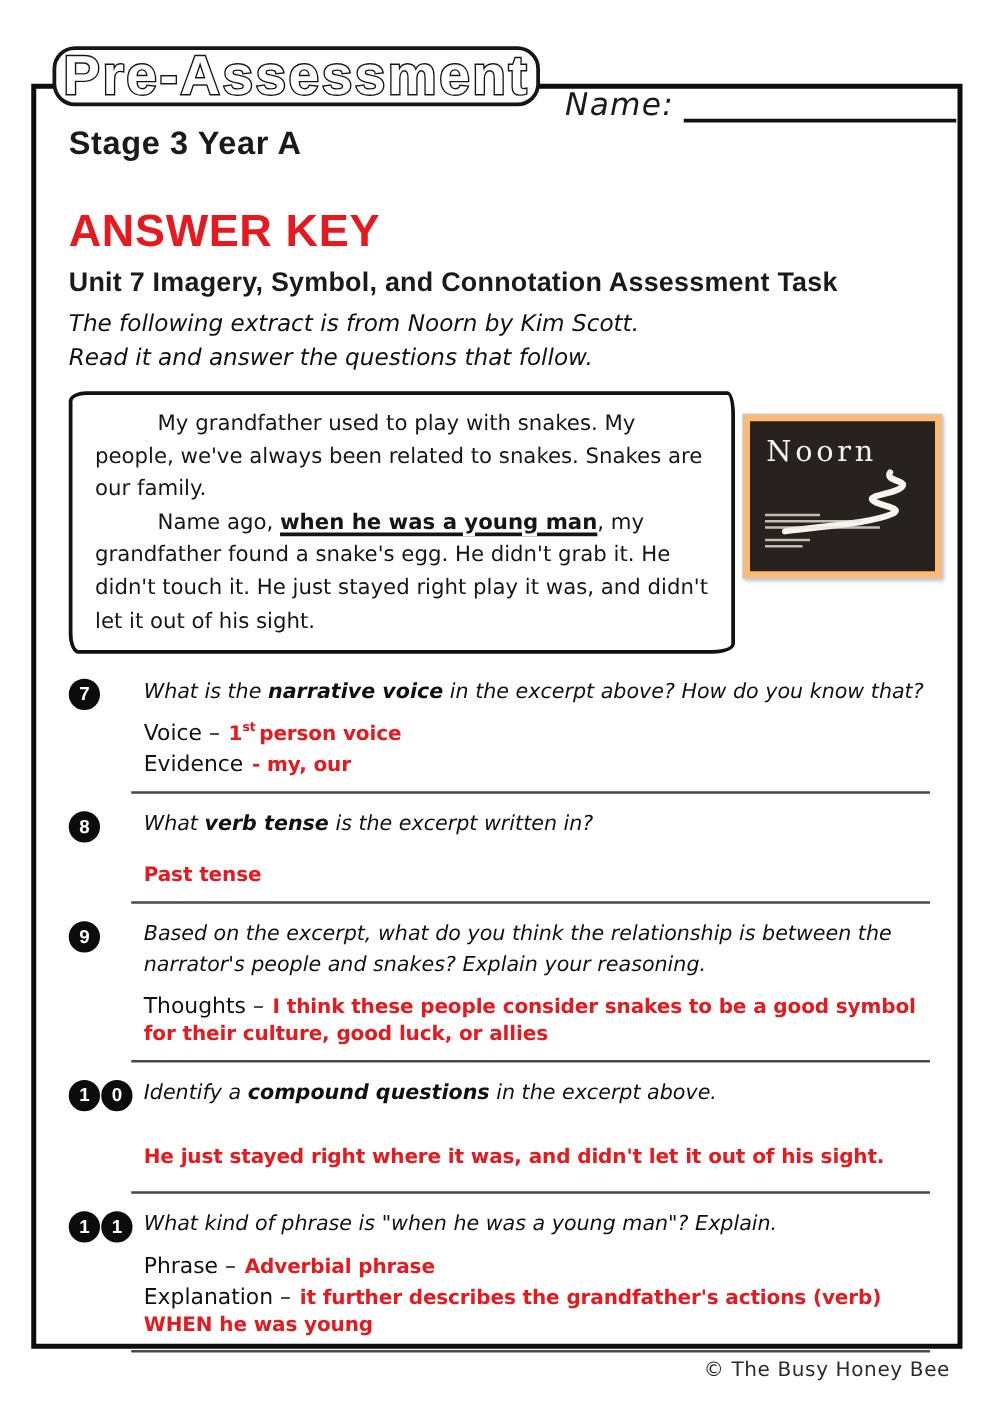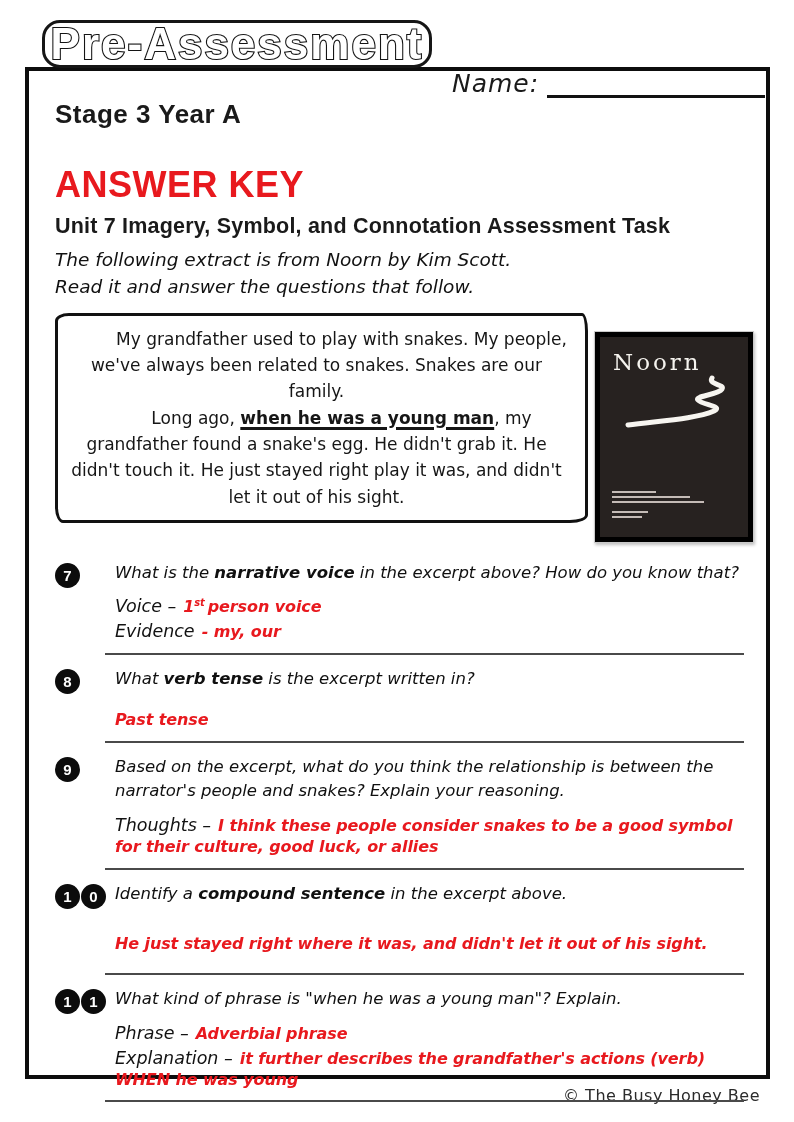--- a/index.html
+++ b/index.html
@@ -13,21 +13,21 @@
     width:794px;height:1122px;position:relative;
     font-family:"DejaVu Sans",sans-serif;color:var(--ink);
     overflow:hidden;
   }
   .page-border{
     position:absolute;left:25px;top:67px;width:745px;height:1012px;
     border:4px solid #0d0d0d;background:#fff;
   }
   
   .banner-box{
-    position:absolute;left:42px;top:20px;width:390px;height:48px;
+    position:absolute;left:42px;top:37px;width:390px;height:48px;
     background:#fff;border:3px solid #161616;border-radius:18px;
     display:flex;align-items:center;justify-content:center;z-index:5;
   }
   .banner-text{
     font-family:"Liberation Sans",sans-serif;font-weight:800;font-size:44px;
     letter-spacing:2px;color:#fff;
     -webkit-text-stroke:2.2px #141414;paint-order:stroke fill;
     white-space:nowrap;
   }
   
@@ -42,26 +42,26 @@
   .stage-row{display:flex;align-items:baseline;gap:34px;flex-direction:column;}
   .stage{font-family:"Liberation Sans",sans-serif;font-weight:bold;font-size:26px;letter-spacing:.5px;}
   .answer-key{font-family:"Liberation Sans",sans-serif;font-weight:800;font-size:36px;color:var(--red);letter-spacing:.5px;}
   .unit-title{font-family:"Liberation Sans",sans-serif;font-weight:bold;font-size:21.5px;margin-top:8px;letter-spacing:.2px;}
   .instr{font-style:italic;font-size:18.5px;margin-top:8px;line-height:1.45;color:#111;}
   
   .extract-row{display:flex;margin-top:12px;align-items:flex-start;}
   .extract-box{
     width:545px;min-height:185px;border:3px solid #111;
     border-radius:14px 6px 18px 8px / 8px 18px 8px 16px;
-    padding:10px 16px 10px 6px;font-size:17px;line-height:1.55;color:#161616;text-align:center;
+    padding:10px 16px 10px 18px;font-size:17px;line-height:1.55;color:#161616;
   }
   .extract-box p{text-indent:50px;}
   .ul-bold{font-weight:bold;text-decoration:underline;text-decoration-thickness:2.5px;text-underline-offset:3px;}
   .cover-frame{
-    width:160px;height:212px;background:#000000;border:1px solid #c9c9c9;
+    width:160px;height:132px;background:#fdba74;border:1px solid #c9c9c9;
     box-shadow:1px 2px 3px rgba(0,0,0,.25);padding:5px;margin:18px 0 0 6px;flex:none;
   }
   .cover{width:100%;height:100%;background:#272220;position:relative;}
   .cover-title{
     font-family:"DejaVu Serif",serif;color:#f6f4ef;font-size:23px;
     letter-spacing:3px;padding:12px 0 0 13px;
   }
   .snake{position:absolute;right:6px;top:32px;}
   .credits{position:absolute;left:12px;bottom:16px;}
   .credit-bar{height:2px;background:rgba(236,226,220,.8);margin-bottom:3px;}
@@ -72,21 +72,21 @@
   .q{display:flex;}
   .badge-col{width:60px;flex:none;padding-top:2px;display:flex;gap:1px;}
   .badge{
     width:25px;height:25px;border-radius:50%;background:#0c0c0c;color:#fff;
     font-family:"Liberation Sans",sans-serif;font-weight:bold;font-size:15px;
     display:inline-flex;align-items:center;justify-content:center;flex:none;
   }
   .q-body{flex:1;min-width:0;}
   .prompt{font-style:italic;font-size:16.5px;line-height:1.5;color:#101010;}
   .prompt b{font-weight:bold;}
-  .ans-row{margin-top:2px;line-height:1.3;font-style:italic;}
+  .ans-row{margin-top:2px;line-height:1.3;}
   .ans-label{font-size:17.5px;color:#121212;margin-right:7px;}
   .ans{color:var(--red);font-weight:bold;font-size:16px;letter-spacing:-.1px;}
   .ans sup{font-size:.62em;font-weight:bold;margin-right:3px;}
   .sep{border-top:2px solid var(--sep);margin:10px 10px 12px 50px;}
   .gap-sm{height:8px;}.gap-md{height:16px;}.gap-lg{height:26px;}
   
   .footer{
     position:absolute;right:34px;top:1086px;font-size:16px;color:#2b2b2b;
     letter-spacing:.5px;
   }
@@ -113,21 +113,21 @@
   </div>
   <div class="unit-title">Unit 7 Imagery, Symbol, and Connotation Assessment Task</div>
   <div class="instr">
     <div>The following extract is from Noorn by Kim Scott.</div>
     <div>Read it and answer the questions that follow.</div>
   </div>
 
   <div class="extract-row">
     <div class="extract-box">
       <p>My grandfather used to play with snakes. My people, we've always been related to snakes. Snakes are our family.</p>
-      <p><span>Long ago, </span><span class="ul-bold">when he was a young man</span><span>, my grandfather found a snake's egg. He didn't grab it. He didn't touch it.  He just stayed right play it was, and didn't let it out of his sight.</span></p>
+      <p><span>Name ago, </span><span class="ul-bold">when he was a young man</span><span>, my grandfather found a snake's egg. He didn't grab it. He didn't touch it.  He just stayed right play it was, and didn't let it out of his sight.</span></p>
     </div>
     <div class="cover-frame">
       <div class="cover">
         <div class="cover-title">Noorn</div>
         <svg class="snake" width="120" height="64" viewBox="0 0 120 64">
           <path d="M 6 56 C 34 52, 74 50, 92 42 C 102 37, 80 36, 76 31 C 72 27, 96 26, 100 20 C 103 15, 86 16, 90 9" fill="none" stroke="#f7f5f0" stroke-width="5" stroke-linecap="round"></path>
         </svg>
         <div class="credits">
           <div class="credit-bar cb1"></div>
           <div class="credit-bar cb2"></div>
@@ -185,21 +185,21 @@
       </div>
     </div>
     <div class="sep"></div>
 
     <div class="q">
       <div class="badge-col">
         <span class="badge">1</span>
         <span class="badge">0</span>
       </div>
       <div class="q-body">
-        <div class="prompt"><span>Identify a </span><b>compound sentence</b><span> in the excerpt above.</span></div>
+        <div class="prompt"><span>Identify a </span><b>compound questions</b><span> in the excerpt above.</span></div>
         <div class="gap-lg"></div>
         <div class="ans-row">
           <span class="ans">He just stayed right where it was, and didn't let it out of his sight.</span>
         </div>
         <div class="gap-sm"></div>
       </div>
     </div>
     <div class="sep"></div>
 
     <div class="q">

